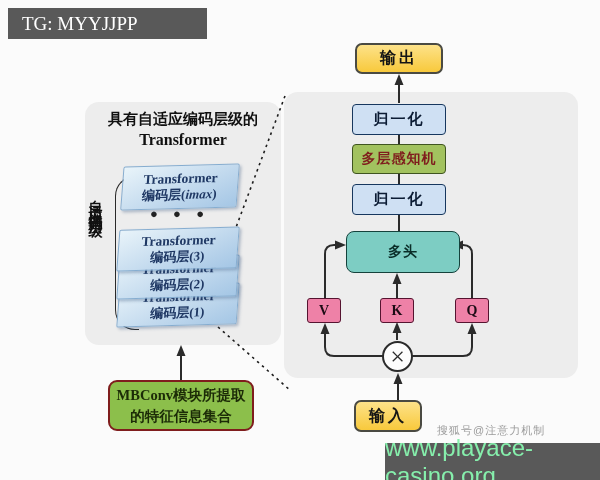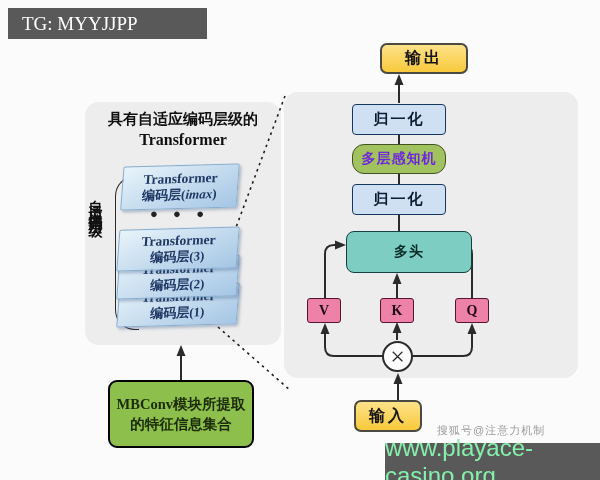--- a/index.html
+++ b/index.html
@@ -42,34 +42,34 @@
   }
   .yellow-box{
     background:linear-gradient(180deg,#fde289,#f8c93c);
     border:2px solid #4a4a42;border-radius:7px;font-size:16px;letter-spacing:3px;color:#151515;
   }
   .norm-box{
     background:var(--box-blue,#cfe0f3);border:1.6px solid #17375e;border-radius:4px;
     font-size:15px;letter-spacing:2px;color:#0b1b33;
   }
   .mlp-box{
-    background:var(--box-green,#a2c25f);border:1.6px solid #3f5420;border-radius:12px;
-    font-size:14px;color:#6d28d9;letter-spacing:1px;
+    background:var(--box-green,#a2c25f);border:1.6px solid #3f5420;border-radius:4px;
+    font-size:14px;color:#7f1d1d;letter-spacing:1px;
   }
   .attn-box{
     background:var(--box-teal,#7dcdc3);border:1.6px solid #15423c;border-radius:8px;
     font-size:14px;line-height:1.35;color:#0a2d28;letter-spacing:1px;
   }
   .vkq-box{
     background:var(--box-pink,#ee81a7);border:1.6px solid #551430;border-radius:3px;
     font-size:14px;color:#1c0b14;
   }
   .mb-box{
-    left:108px;top:380px;width:146px;height:68px;
-    background:var(--mbconv-green,#8cbf4b);border:2px solid #000000;border-radius:9px;
+    left:108px;top:380px;width:146px;height:51px;
+    background:var(--mbconv-green,#8cbf4b);border:2px solid #7f1d1d;border-radius:9px;
     font-size:14.5px;line-height:1.4;color:#1c2b07;z-index:3;
   }
   .mult-circle{
     left:382px;top:341px;width:31px;height:31px;border-radius:50%;
     background:#fdfdfd;border:2px solid #2b2b2b;z-index:3;
     display:flex;align-items:center;justify-content:center;
     font-size:26px;line-height:26px;color:#2b2b2b;font-weight:normal;
   }
 
   
@@ -97,25 +97,25 @@
   .card .l1{font-size:13.5px;}
   .card .l2{font-size:13px;}
   .card-imax{left:122px;top:165px;width:116px;height:44px;z-index:6;}
   .card-3{left:118px;top:228px;z-index:5;}
   .card-2{left:118px;top:256px;z-index:4;}
   .card-1{left:118px;top:284px;z-index:3;}
   .dots{left:145px;top:206px;width:70px;text-align:center;z-index:3;
         font-size:13px;font-weight:bold;letter-spacing:6px;color:#222;}
 
   
-  .out-node {left:355px;top:43px; width:88px;height:31px;margin-left:25px;}
+  .out-node {left:355px;top:43px; width:88px;height:31px;}
   .norm1    {left:352px;top:104px;width:94px;height:31px;}
   .mlp-node {left:352px;top:144px;width:94px;height:30px;}
   .norm2    {left:352px;top:184px;width:94px;height:31px;}
-  .attn-node{left:346px;top:231px;width:126px;height:42px;}
+  .attn-node{left:346px;top:231px;width:114px;height:42px;}
   .v-node{left:307px;top:298px;width:34px;height:25px;}
   .k-node{left:380px;top:298px;width:34px;height:25px;}
   .q-node{left:455px;top:298px;width:34px;height:25px;}
   .in-node{left:354px;top:400px;width:68px;height:32px;}
 </style>
 </head>
 <body>
 
 <div class="abs panel left-panel"></div>
 <div class="abs panel right-panel"></div>

